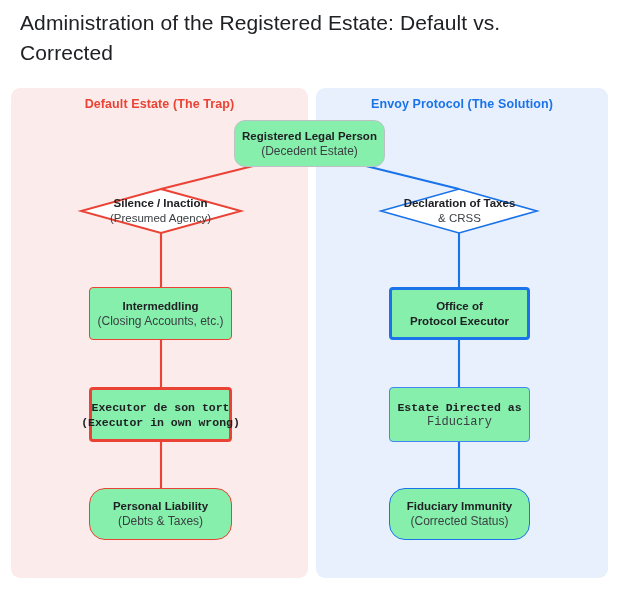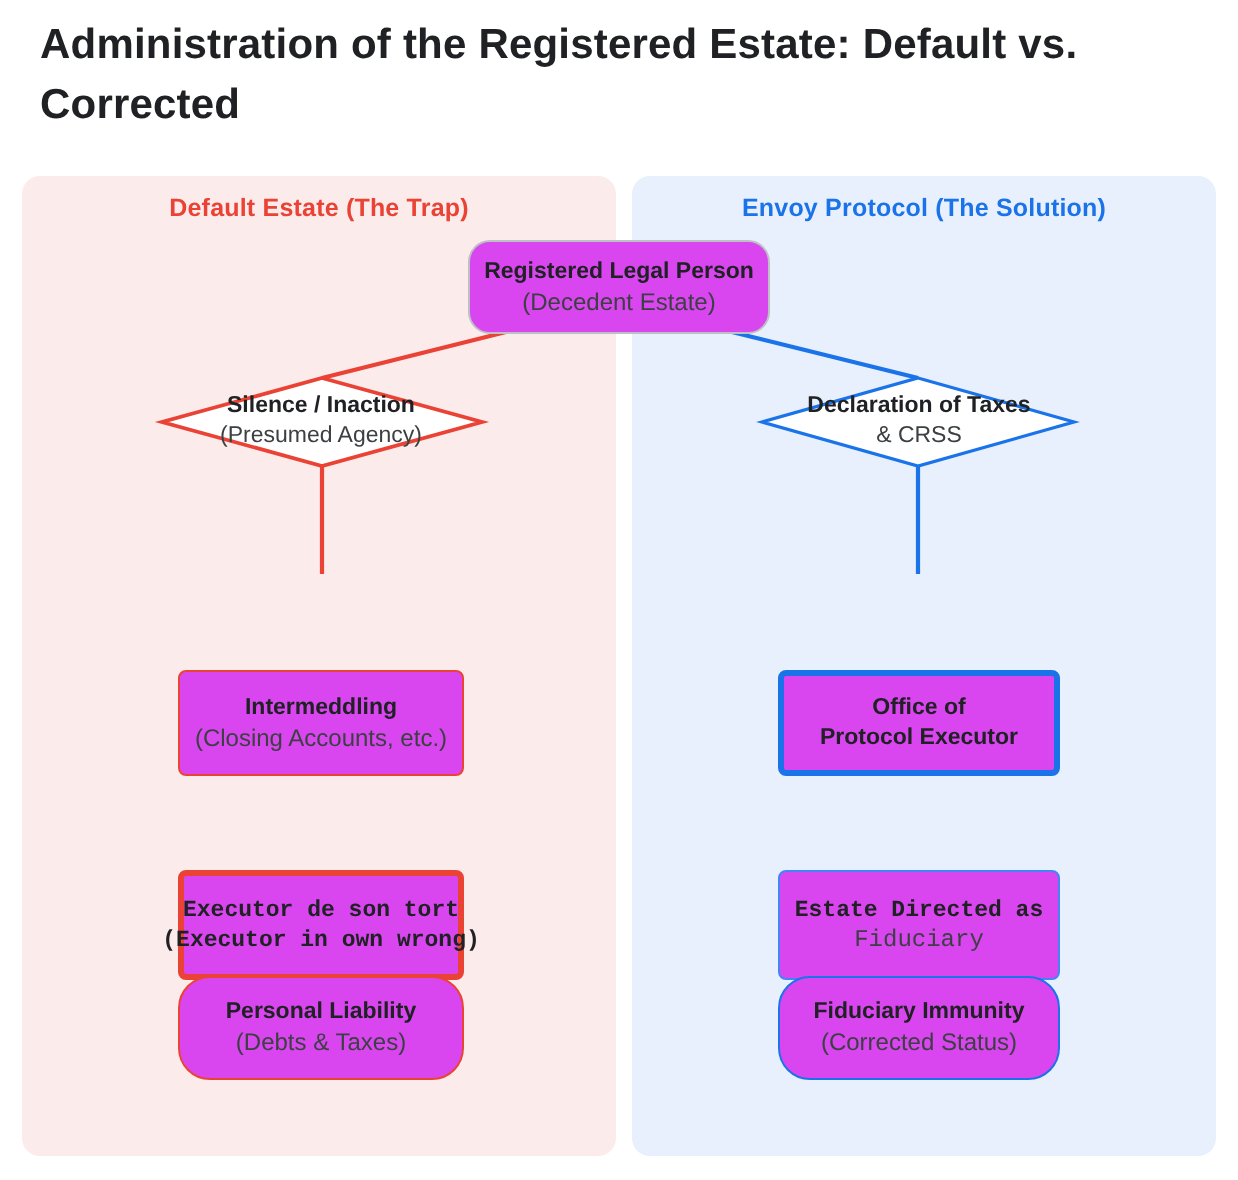--- a/index.html
+++ b/index.html
@@ -18,21 +18,21 @@
 
   
   .page-title {
     position: absolute;
     left: 20px;
     top: 8px;
     width: 545px;
     font-size: 21px;
     line-height: 30px;
     color: #202124;
-    font-weight: 700;
+    font-weight: 400;
     letter-spacing: 0.1px;
   }
 
   
   .diagram {
     position: absolute;
     left: 0;
     top: 88px;
     width: 619px;
     height: 492px;
@@ -82,21 +82,21 @@
     top: 0;
     width: 619px;
     height: 492px;
     pointer-events: none;
   }
 
   
   .node {
     position: absolute;
     box-sizing: border-box;
-    background: #d946ef;
+    background: #86efac;
     display: flex;
     flex-direction: column;
     align-items: center;
     justify-content: center;
     text-align: center;
   }
   .node .l1 {
     font-size: 11.5px;
     font-weight: 700;
     color: #202124;
@@ -118,21 +118,20 @@
     width: 151px;
     height: 47px;
     border: 1.3px solid #bdc1c6;
     border-radius: 11px;
     z-index: 5;
   }
 
   
   .node-rect {
     border-radius: 4px;
-    margin-top: 48px;
   }
   .rect-thin-red  { border: 1.7px solid #ea4335; }
   .rect-bold-red  { border: 3.2px solid #ea4335; }
   .rect-thin-blue { border: 1.3px solid #4285f4; }
   .rect-bold-blue { border: 3.2px solid #1a73e8; }
 
   
   .node-pill { border-radius: 16px; }
   .pill-red  { border: 1.9px solid #ea4335; }
   .pill-blue { border: 1.6px solid #1a73e8; }

